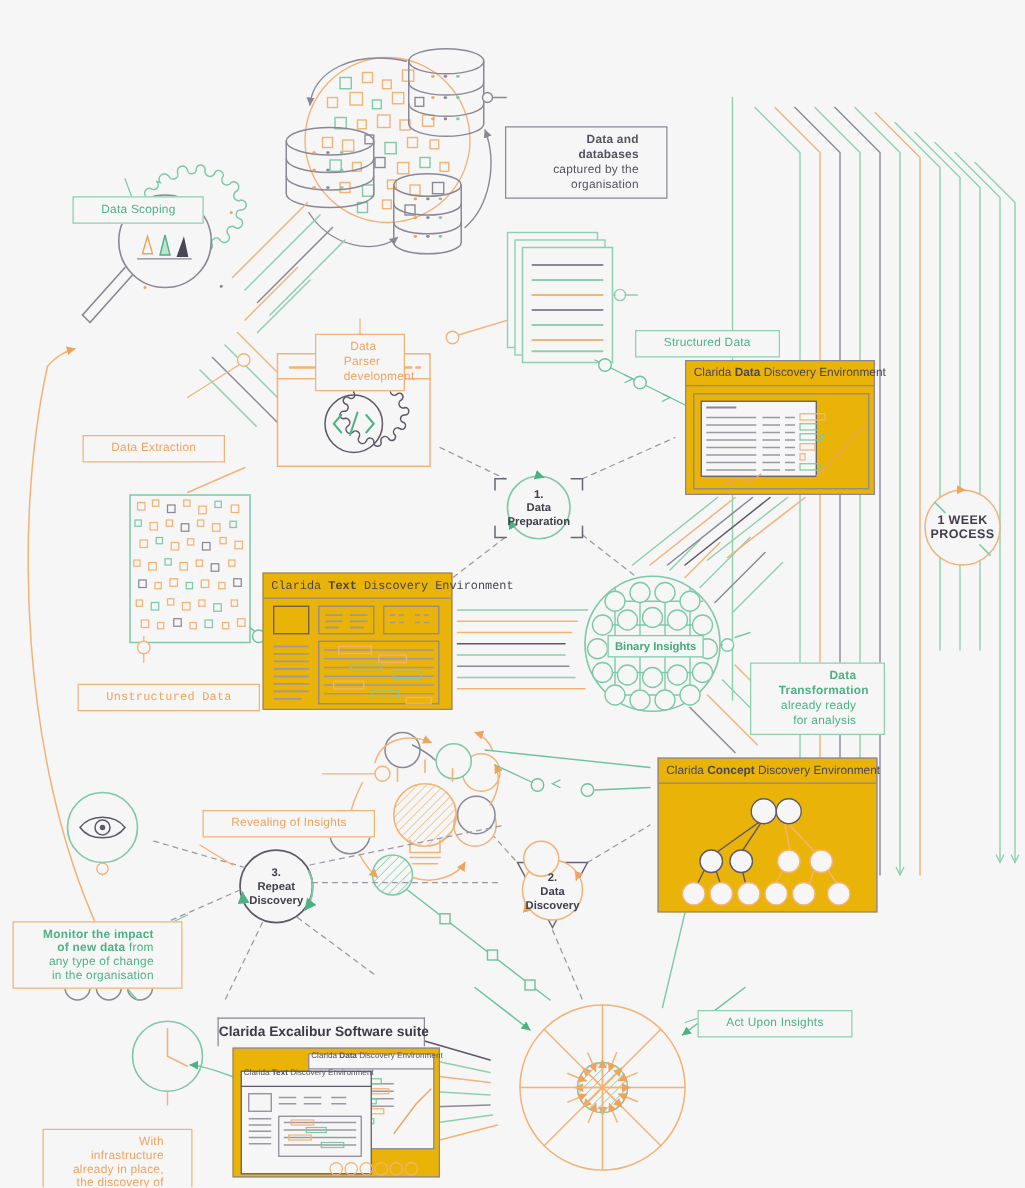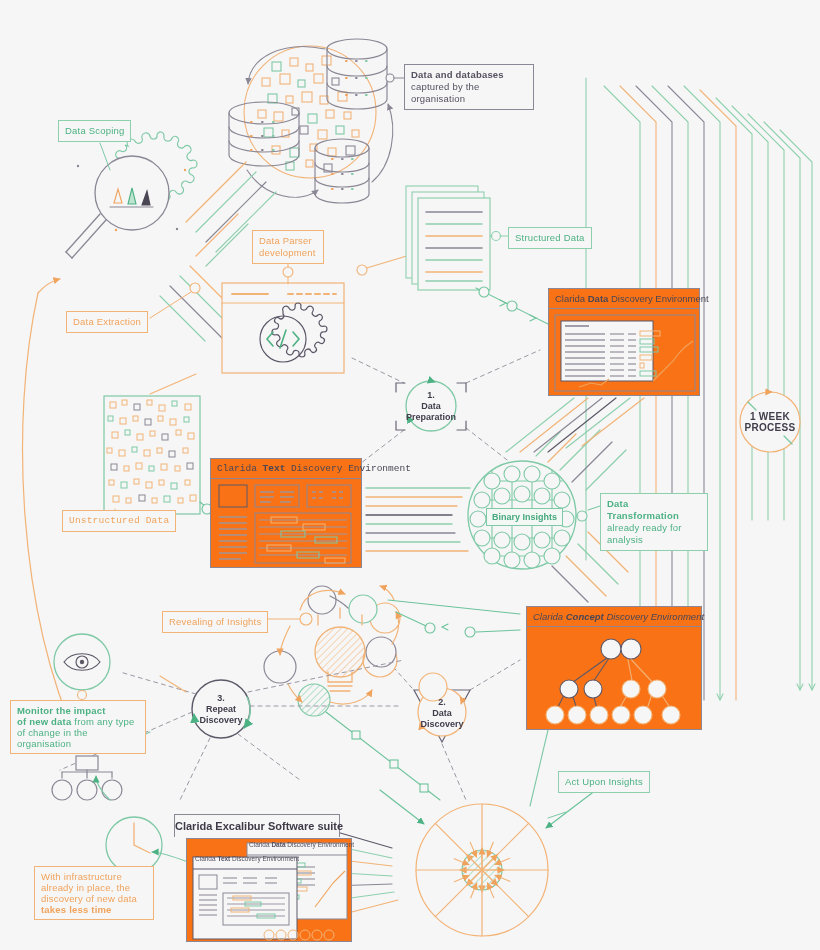--- a/index.html
+++ b/index.html
@@ -19,35 +19,36 @@
 
   
   .label{
     position:absolute;
     box-sizing:border-box;
     background:#f6f6f6;
     border:1px solid #8ed0ae;
     color:#4cb183;
     font-size:9.5px;
     line-height:12px;
-    text-align:left;
-    padding:4px 6px;
+    text-align:right;
+    padding:4px 22px;
     white-space:nowrap;
     letter-spacing:.2px;
+    margin-top:37px;
   }
   .label.orange{border-color:#f2b377;color:#f0a35c;}
   .label.grey{border-color:#8b8795;color:#55505f;}
   .label.multi{white-space:normal;}
   .label b{font-weight:bold;}
 
   
   .win{
     position:absolute;
     box-sizing:border-box;
-    background:#f97316;
+    background:#eab308;
     border:1px solid #8b8795;
   }
   .win-title{
     box-sizing:border-box;
     width:100%;
     border-bottom:1px solid #8b8795;
     color:#4a4654;
     font-size:9.5px;
     line-height:11px;
     padding:4px 6px;
@@ -767,21 +768,21 @@
         <rect x="70" y="52" width="24" height="6" stroke="#7ec9a6"></rect>
         <rect x="104" y="58" width="22" height="6" stroke="#7ec9a6"></rect>
         <rect x="56" y="66" width="24" height="6" stroke="#f2b377"></rect>
         <rect x="86" y="73" width="22" height="6" stroke="#7ec9a6"></rect>
         <rect x="114" y="79" width="20" height="5" stroke="#f2b377"></rect>
       </g>
     </svg>
   </div>
 </div>
 
-<div class="win" style="left:526px;top:606px;width:176px;height:124px;font-style:italic;">
+<div class="win" style="left:526px;top:606px;width:176px;height:124px;">
   <div class="win-title">
     <span>Clarida </span><b>Concept</b><span> Discovery Environment</span>
   </div>
   <div class="win-body">
     <svg viewBox="0 0 176 104" width="176" height="104">
       <g fill="none" stroke-width="1.1">
         <g stroke="#5d5868">
           <line x1="84" y1="28" x2="42" y2="58"></line>
           <line x1="84" y1="28" x2="64" y2="58"></line>
           <line x1="42" y1="58" x2="30" y2="82"></line>

